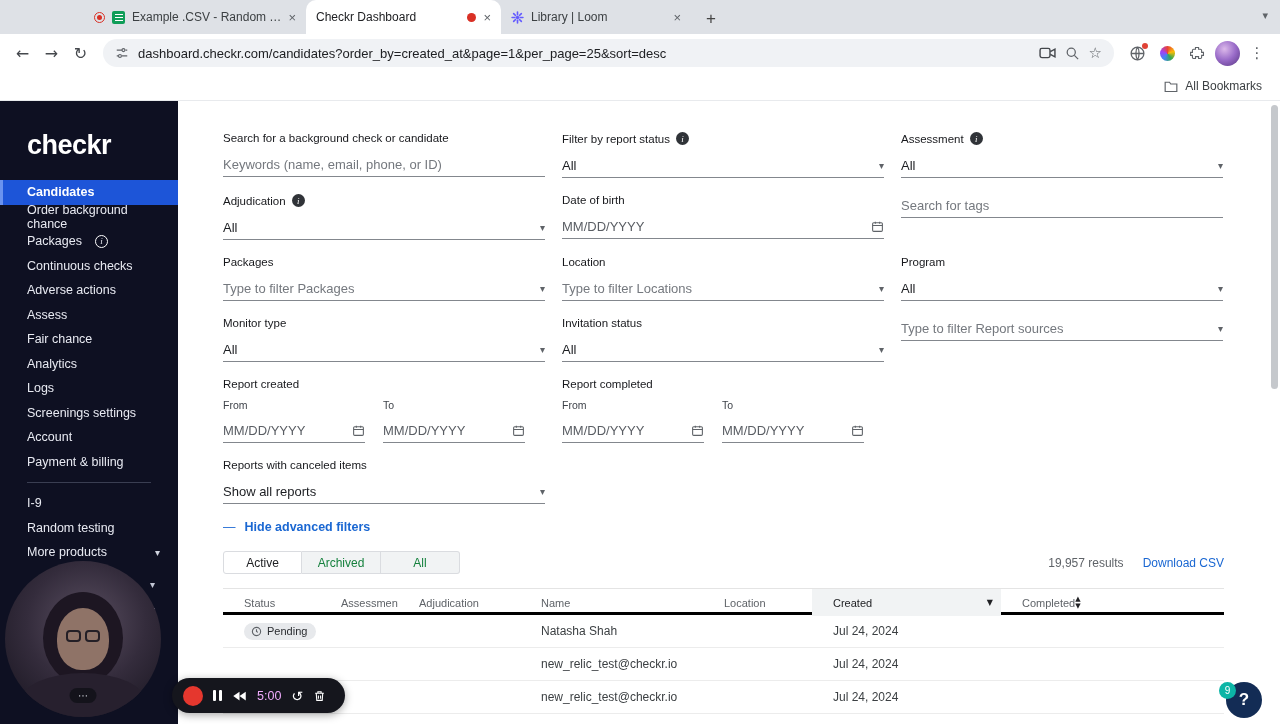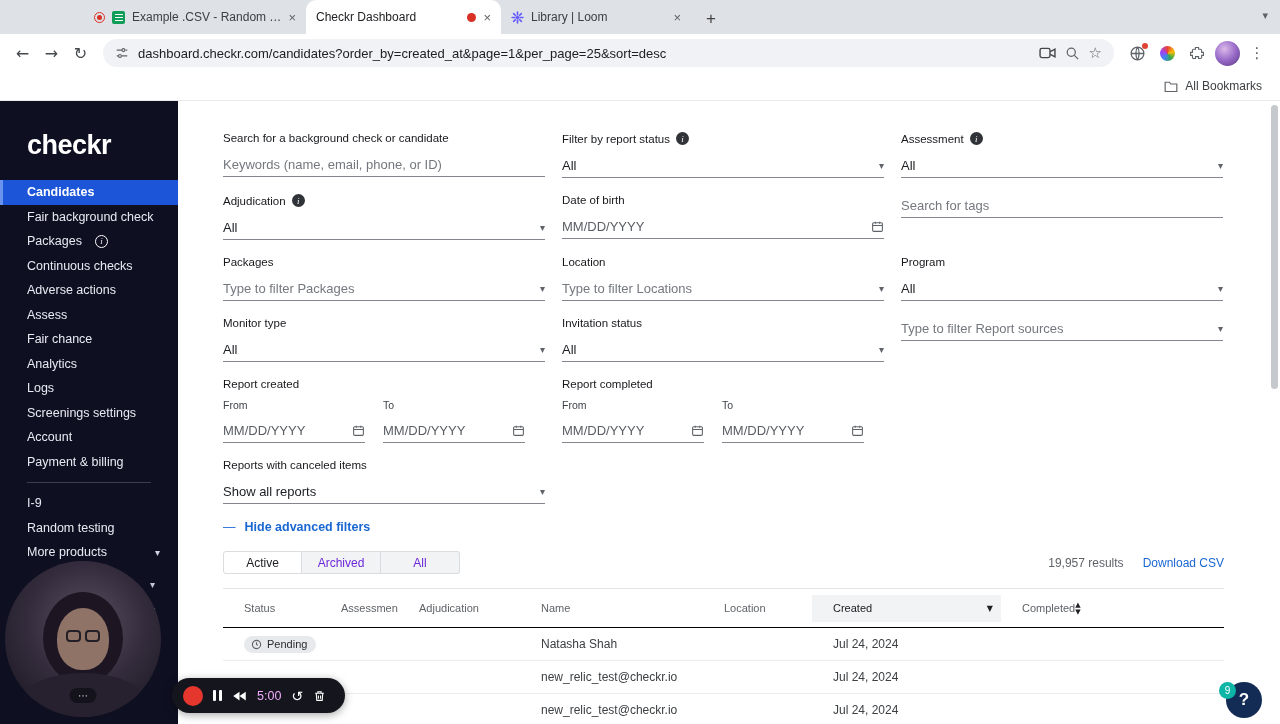--- a/index.html
+++ b/index.html
@@ -83,30 +83,30 @@
   .date-ctl { height:24px; border-bottom:1px solid #83878d; display:flex; align-items:center; justify-content:space-between; font-size:13px; color:#5a5e64; }
   .sub-label { font-size:10.5px; color:#3f434a; margin-bottom:8px; }
   .dates { display:flex; gap:18px; }
   .datecell { width:142px; }
   .hide-link { display:flex; align-items:center; gap:9px; color:#1a67d2; font-size:12.5px; margin-top:6px; font-weight:700; }
   .hide-link .minus { font-weight:400; }
 
   
   .results-bar { width:1001px; display:flex; align-items:center; justify-content:space-between; margin-top:17px; }
   .seg { display:flex; }
-  .seg-btn { width:79px; height:23px; display:flex; align-items:center; justify-content:center; font-size:12px; background:#f1f3f4; color:#6d28d9; border:1px solid #dadce0; border-left:none; }
+  .seg-btn { width:79px; height:23px; display:flex; align-items:center; justify-content:center; font-size:12px; background:#f1f3f4; color:#15803d; border:1px solid #dadce0; border-left:none; }
   .seg-btn.sel { background:#fff; color:#202124; border-left:1px solid #dadce0; border-radius:3px 0 0 3px; }
   .seg-btn:last-child { border-radius:0 3px 3px 0; }
   .results-right { display:flex; align-items:center; gap:12px; font-size:12px; }
   .count { color:#5f6368; }
   .dl { color:#1a67d2;margin-left:7px; }
 
   .table { width:1001px; margin-top:14px; }
   .thead, .trow { display:grid; grid-template-columns:97px 78px 122px 183px 109px 189px 1fr; align-items:center; }
-  .thead { height:40px; border-top:1px solid #e4e4e4; border-bottom:1px solid #000000; font-size:11px; color:#5f6368; }
+  .thead { height:27px; border-top:1px solid #e4e4e4; border-bottom:3px solid #000000; font-size:11px; color:#5f6368; }
   .th, .td { padding-left:21px; white-space:nowrap; overflow:hidden; }
   .th.created { background:#f1f3f4; height:27px; display:flex; align-items:center; justify-content:space-between; padding-right:8px; color:#202124; }
   .caret { font-size:8px; color:#202124; font-family:"DejaVu Sans",sans-serif; }
   .th.last { display:flex; align-items:center; justify-content:flex-start; padding-right:6px; overflow:visible; }
   .sort-arrows { display:flex; flex-direction:column; gap:1px; font-size:7px; line-height:6px; color:#202124; font-family:"DejaVu Sans",sans-serif; }
   .trow { height:33px; border-bottom:1px solid #ececec; font-size:12px; color:#3c4043; }
   .badge { display:inline-flex; align-items:center; gap:5px; background:#e7e9ec; border-radius:10px; padding:2.5px 9px 2.5px 7px; font-size:11px; color:#2a2c30; }
 </style>
 </head>
 <body>
@@ -210,21 +210,21 @@
 
 <div class="page">
 
   <aside class="sidebar">
     <div class="logo">checkr</div>
     <nav class="nav">
       <div class="nav-item active">
           <span>Candidates</span>
         </div>
       <div class="nav-item">
-          <span>Fair background check</span>
+          <span>Order background chance</span>
         </div>
       <div class="nav-item">
         <span>Packages</span>
         <span class="side-info">i</span>
       </div>
       <div class="nav-item">
           <span>Continuous checks</span>
         </div>
       <div class="nav-item">
           <span>Adverse actions</span>

